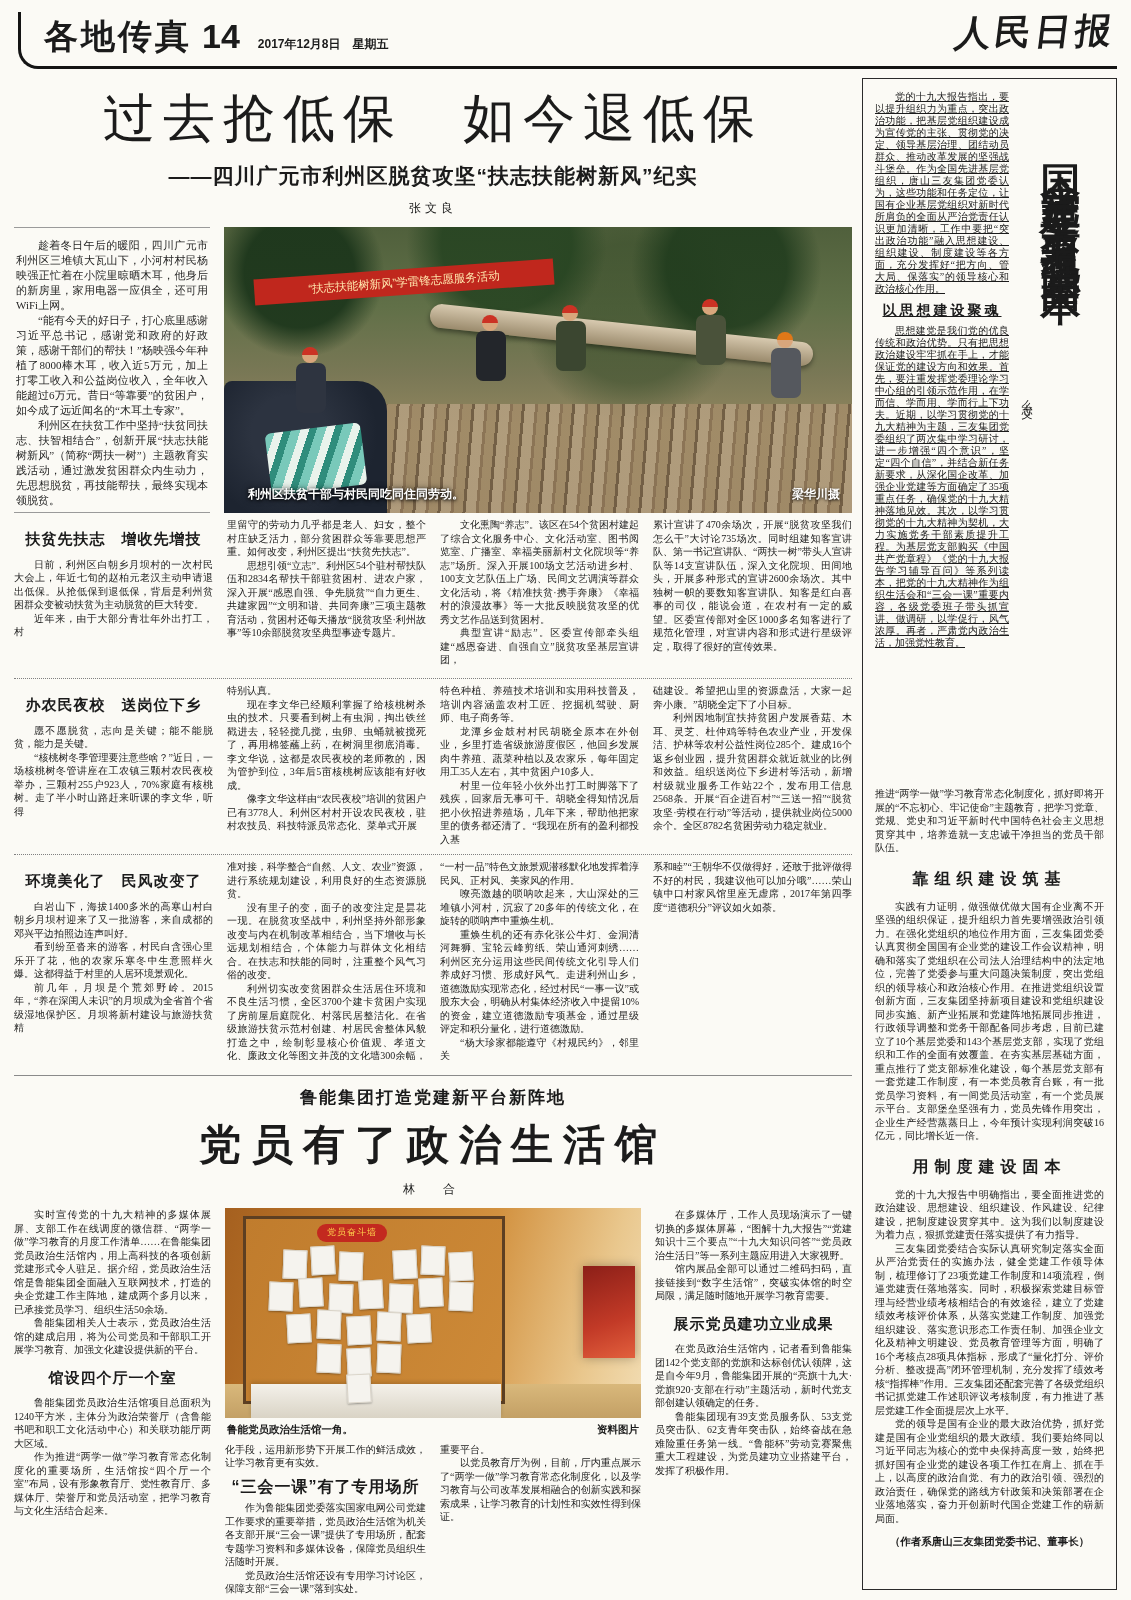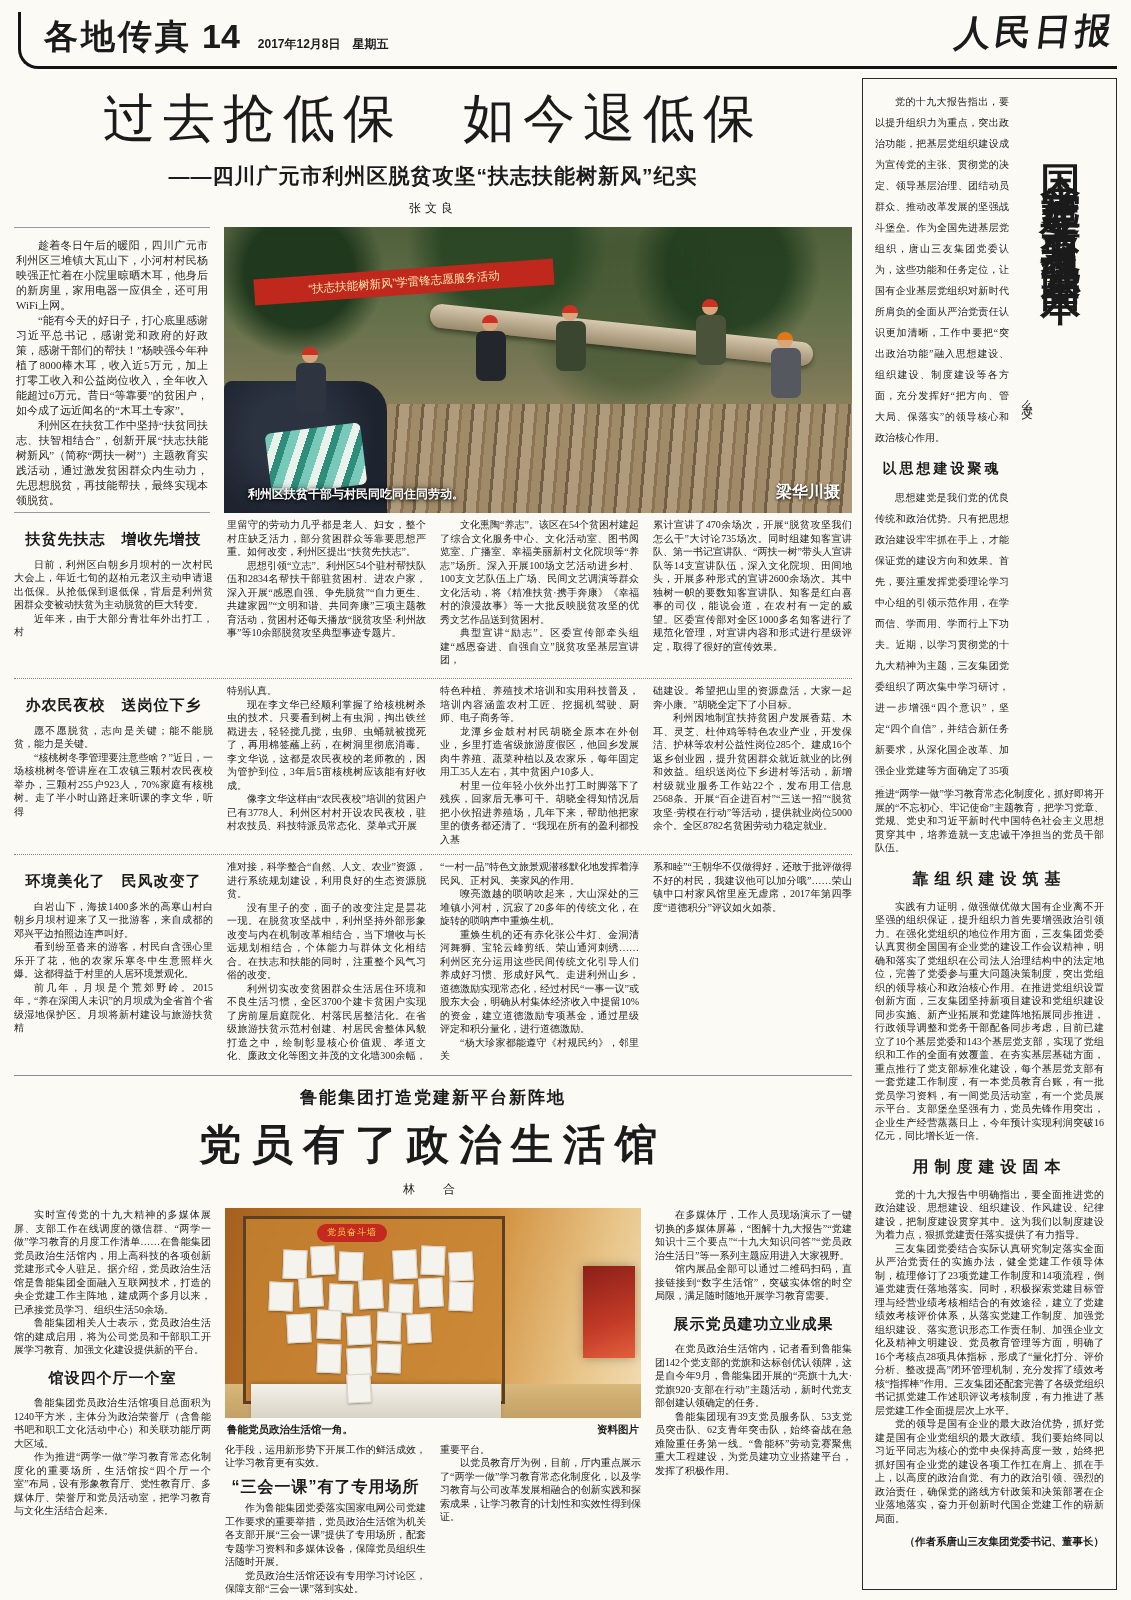--- a/index.html
+++ b/index.html
@@ -48,21 +48,21 @@
       text-align:center;line-height:26px;overflow:hidden;white-space:nowrap;}
   .person{position:absolute;width:34px;height:70px;z-index:4;}
   .person::before{content:"";position:absolute;left:8px;top:0;width:16px;height:16px;border-radius:50%;
       background:linear-gradient(#cc3224 0 48%,#d9a67c 48%);}
   .person::after{content:"";position:absolute;left:2px;top:16px;width:30px;height:50px;border-radius:7px;background:#2e3440;}
   .person.c2::after{background:#23262b;} .person.c3::after{background:#3b4630;}
   .person.c4::after{background:#4a523a;} .person.c5::after{background:#55585e;}
   .person.helmet::before{background:linear-gradient(#e07818 0 48%,#d9a67c 48%);}
   .ph1-cap{position:absolute;left:24px;bottom:10px;z-index:6;color:#fff;font-size:12px;font-weight:bold;
       text-shadow:0 1px 3px #000,0 0 6px rgba(0,0,0,.8);}
-  .ph1-credit{position:absolute;right:12px;bottom:10px;z-index:6;color:#fff;font-size:16px;font-weight:bold;
+  .ph1-credit{position:absolute;right:12px;bottom:10px;z-index:6;color:#fff;font-size:12px;font-weight:bold;
       text-shadow:0 1px 3px #000;}
   
   .band{display:grid;grid-template-columns:repeat(4,1fr);column-gap:14px;padding:5px 0;}
   .band + .band{border-top:1px dotted #808080;}
   .bcell{overflow:hidden;font-size:10px;line-height:13.5px;text-align:justify;}
   .band.b1 .bcell{height:155px;} .band.b2 .bcell{height:165px;} .band.b3 .bcell{height:200px;}
   .colhead{font-family:"Liberation Sans",sans-serif;font-weight:bold;font-size:15px;text-align:center;
            letter-spacing:1px;margin:14px 0 12px;}
   .para{margin:0;text-indent:2em;}
   .noindent{text-indent:0;}
@@ -88,30 +88,30 @@
   .tile:nth-child(odd){transform:rotate(-3deg);} .tile:nth-child(even){transform:rotate(2deg);}
   .ph2-screen{position:absolute;right:6px;top:58px;width:52px;height:92px;
       background:linear-gradient(160deg,#8c1f18,#c23a27 60%,#e2603d);box-shadow:0 0 10px rgba(0,0,0,.3);}
   .ph2-desk{position:absolute;left:26px;right:140px;bottom:0;height:34px;
       background:linear-gradient(#f4f1ea,#d9d3c5);box-shadow:0 -2px 4px rgba(0,0,0,.15);}
   .caption2{display:flex;justify-content:space-between;font-size:10.5px;font-weight:bold;padding:5px 2px 6px;}
   .a2-midcols{flex:1;display:grid;grid-template-columns:1fr 1fr;column-gap:14px;overflow:hidden;}
   .colhead.small{font-size:16px;margin:10px 0 8px;}
   
   .sb-top{display:flex;gap:8px;height:696px;overflow:hidden;}
-  .sb-top-text{width:134px;font-size:10px;line-height:21px;text-align:justify;overflow:hidden;}
+  .sb-top-text{width:134px;font-size:10px;line-height:12px;text-align:justify;overflow:hidden;text-decoration:underline;}
   .sb-title-wrap{flex:1;position:relative;display:flex;justify-content:center;}
   .sb-title{writing-mode:vertical-rl;font-family:"Liberation Serif",serif;font-weight:bold;font-size:40px;
             letter-spacing:10px;margin-top:42px;}
   .sb-author{position:absolute;left:2px;top:300px;writing-mode:vertical-rl;font-size:11px;letter-spacing:4px;}
   .sb-h{font-family:"Liberation Serif",serif;font-weight:bold;font-size:16px;text-align:center;
         letter-spacing:6px;margin:14px 0 10px;}
   .sb-h-small{font-size:14px;letter-spacing:3px;margin:10px 0 8px;}
   .sb-body{font-size:10px;line-height:13.5px;text-align:justify;}
-  .sb-footer{font-weight:bold;text-align:right;font-size:10.5px;margin-top:10px;}
+  .sb-footer{font-weight:bold;text-align:center;font-size:10.5px;margin-top:10px;}
 </style>
 </head>
 <body>
 
 <div class="page">
 
   <header class="masthead">
     <div class="mast-rule"></div>
     <div class="mast-inner">
       <span class="mast-section">各地传真</span>

